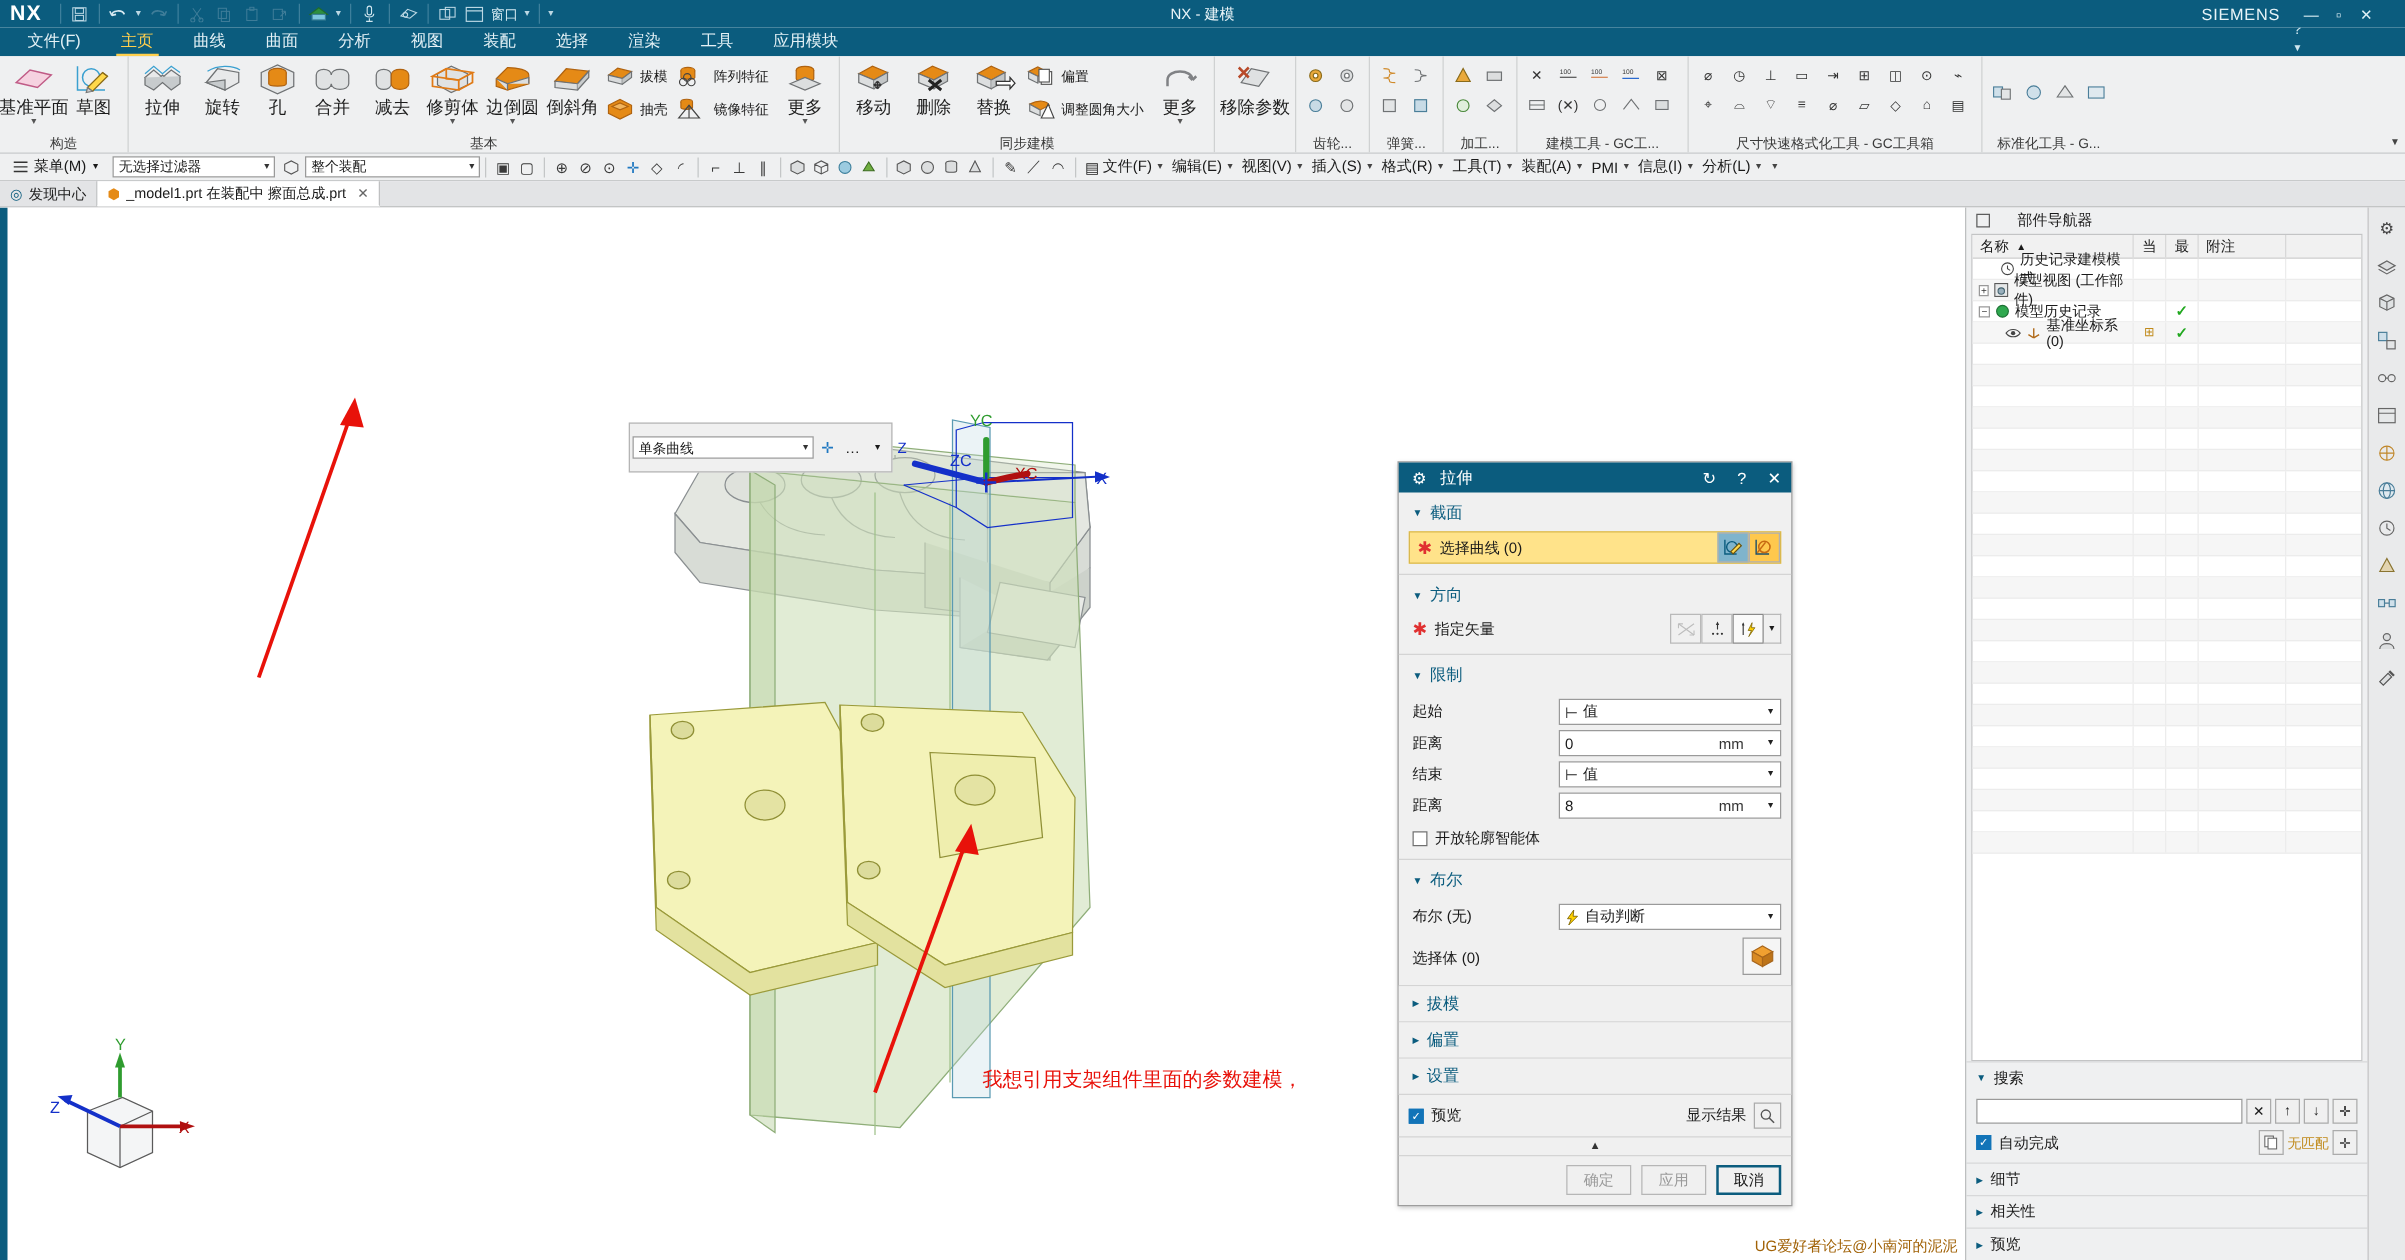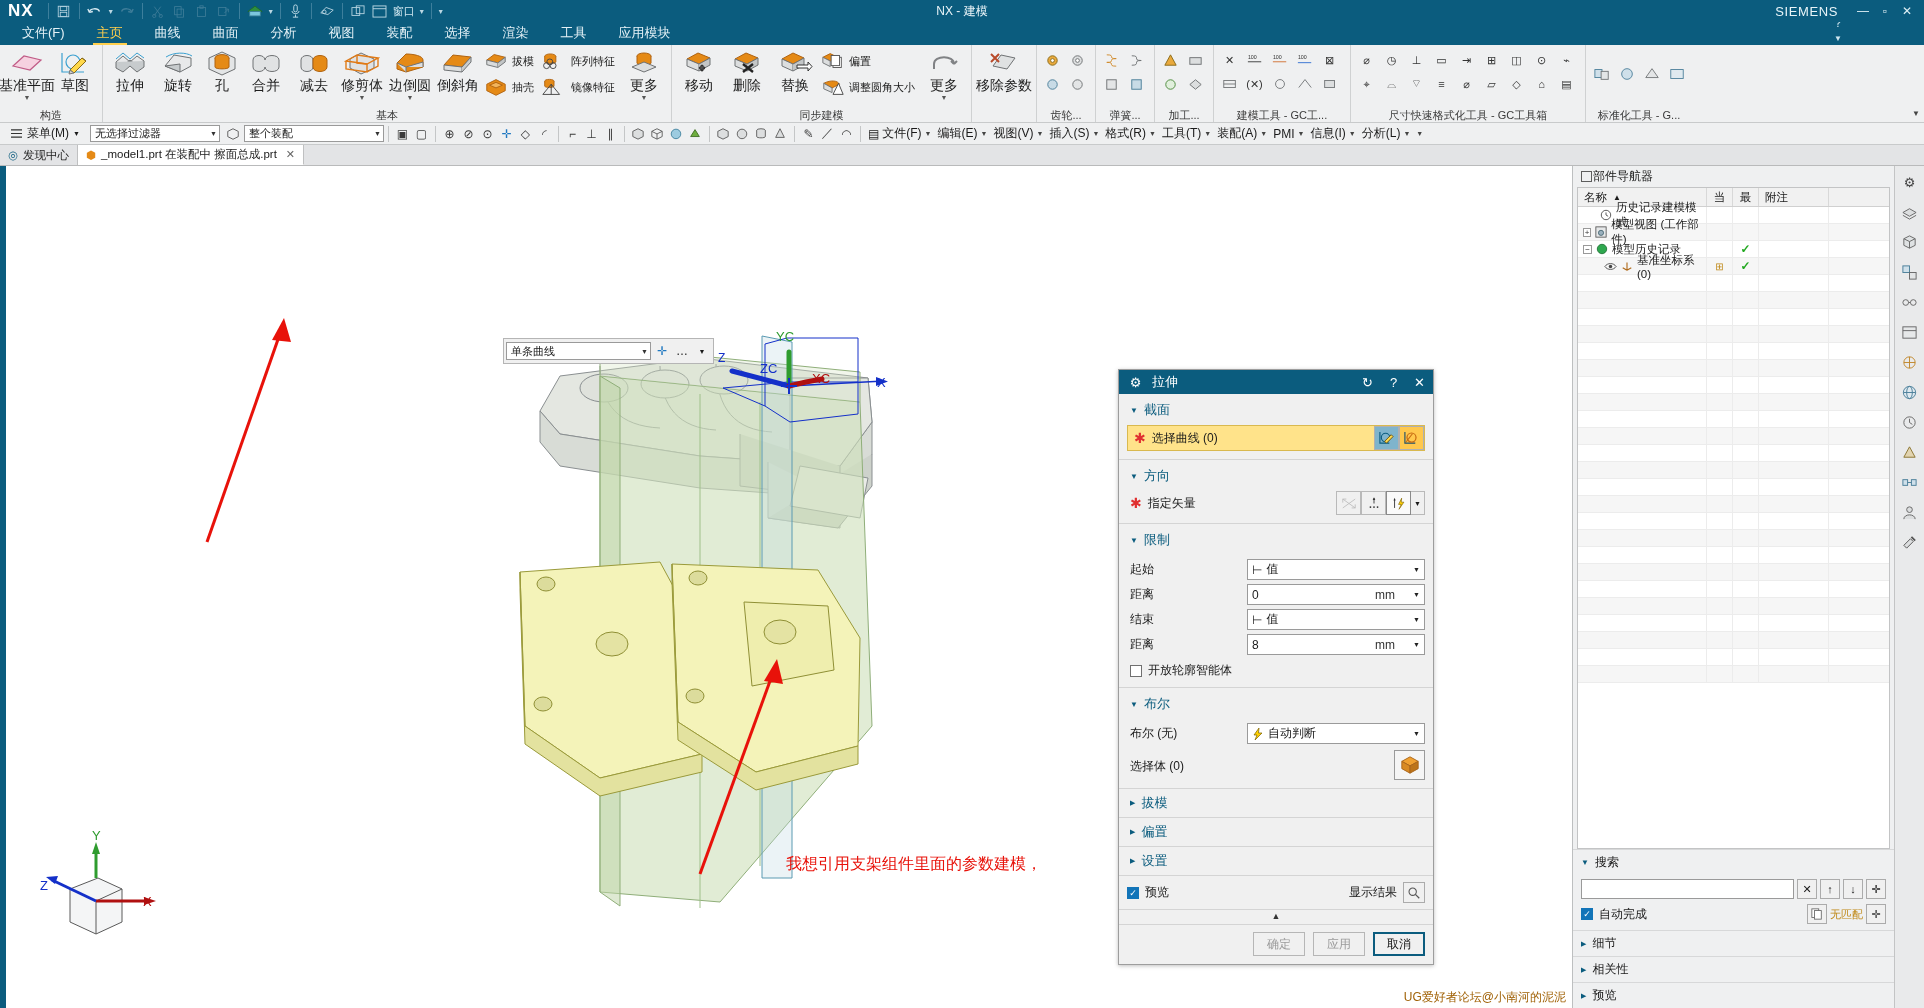--- a/index.html
+++ b/index.html
@@ -22,21 +22,21 @@
   .tb-icon {
     width:22px; height:20px; display:flex; align-items:center; justify-content:center;
     color:#bcd8e4; font-size:13px; cursor:default;
   }
   .tb-icon.disabled { color:#3f7d99; }
   .tb-caret { font-size:7px; color:#bcd8e4; width:10px; text-align:center; }
   .tb-title {
     position:absolute; left:0; right:0; text-align:center; font-size:12px; color:#eaf4f8;
     pointer-events:none;
   }
-  .tb-right { margin-left:auto; display:flex; align-items:flex-start; padding-right:6px; z-index:2; }
+  .tb-right { margin-left:auto; display:flex; align-items:flex-end; padding-right:20px; z-index:2; }
   .siemens { font-size:13px; letter-spacing:.6px; color:#e8f4f8; margin-right:14px; font-weight:500;}
   .win-btn { width:22px; text-align:center; font-size:12px; color:#dff0f6; }
   .tb-win-label { font-size:11px; color:#cfe6ef; padding:0 2px; }
 
   
   .ribbon-tabs {
     height:23px; background:#0b5c7e; display:flex; align-items:flex-end; flex:0 0 23px;
     padding-left:6px;
   }
   .rtab {
@@ -111,21 +111,21 @@
 
   
   .main { flex:1; display:flex; position:relative; min-height:0; }
   .viewport { flex:1; background:#ffffff; position:relative; overflow:hidden; }
 
   
   .leftstrip { position:absolute; left:0; top:0; bottom:0; width:6px; background:#0b5c7e; }
 
   
   .curvebar {
-    position:absolute; left:503px; top:172px; height:26px; background:#f0f0f0;
+    position:absolute; left:503px; top:172px; height:40px; background:#f0f0f0;
     border:1px solid #b5b5b5; display:flex; align-items:center; padding:0 2px; gap:2px;
   }
   .curvebar .combo { height:18px; width:145px; }
   .cb-ico { width:18px; height:19px; display:flex; align-items:center; justify-content:center; font-size:12px;}
 
   
   .dialog {
     position:absolute; left:1118px; top:203px; width:316px;
     background:#f0f0f0; border:1px solid #9d9d9d; box-shadow:0 1px 4px rgba(0,0,0,.25);
     display:flex; flex-direction:column;
@@ -191,21 +191,21 @@
     min-width:52px; height:24px; border:1px solid #b6b6b6; background:#f0f0f0; font-size:12px;
     display:flex; align-items:center; justify-content:center; color:#9a9a9a;
   }
   .dbtn.primary { border:2px solid #0b5c7e; color:#111; background:#f0f0f0; }
 
   
   .rightpanel {
     width:322px; flex:0 0 322px; background:#eff0f1; border-left:1px solid #bdbfc0;
     display:flex; flex-direction:column;
   }
-  .pn-head { height:21px; display:flex; align-items:center; gap:1px; padding:0 8px; font-size:12px;}
+  .pn-head { height:21px; display:flex; align-items:center; gap:22px; padding:0 8px; font-size:12px;}
   .pn-sq { width:11px; height:11px; border:1px solid #5d5d5d; }
   .pn-table { background:#fff; border:1px solid #c3c4c5; margin:0 4px; flex:1; overflow:hidden; position:relative;}
   .pn-cols { display:flex; height:19px; background:#f1f1f1; border-bottom:1px solid #d0d0d0; font-size:11.5px;}
   .pn-col { display:flex; align-items:center; padding:0 6px; border-right:1px solid #d8d8d8; }
   .pn-col.name { flex:1; gap:6px; }
   .pn-col.w26 { width:26px; justify-content:center; padding:0;}
   .pn-col.w70 { width:70px; }
   .pn-col.w60 { width:60px; border-right:none;}
   .pn-row { display:flex; height:17px; font-size:11.5px; border-bottom:1px solid #ececec;}
   .pn-row.alt { background:#f6f6f6; }

